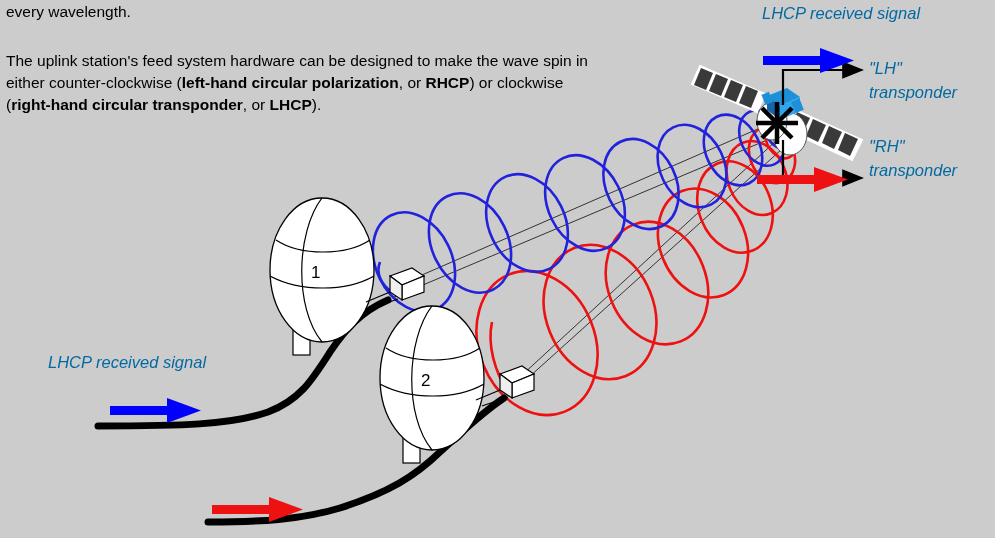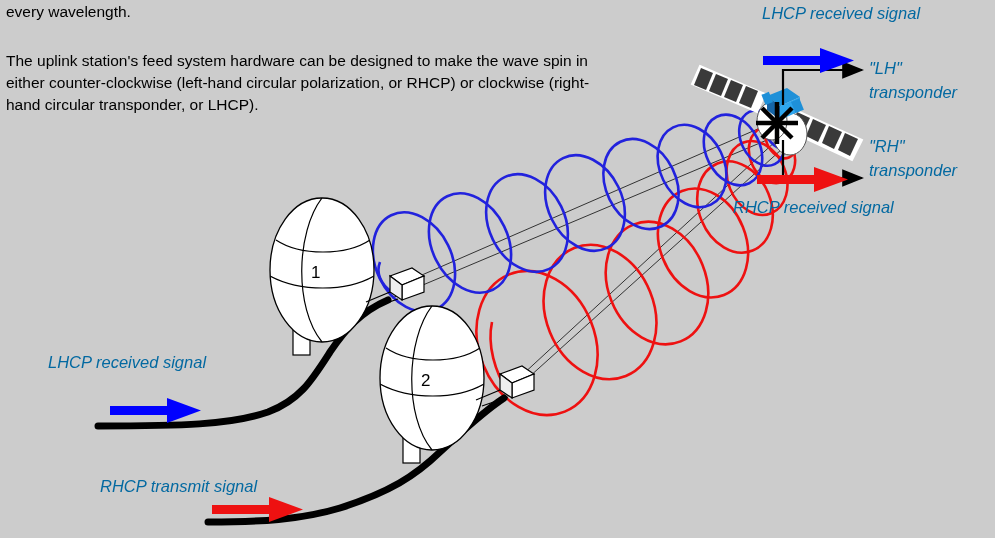--- a/index.html
+++ b/index.html
@@ -11,21 +11,21 @@
   }
   #stage{position:absolute;left:0;top:0;width:808px;height:538px;}
   #art{position:absolute;left:0;top:0;}
 
   .para{
     position:absolute;color:#000;font-size:15.5px;line-height:22px;
     white-space:pre-wrap;
   }
   #p-line1{left:6px;top:1px;}
   #p-body{left:6px;top:50px;width:600px;}
-  .para b{font-weight:normal;}
+  .para b{font-weight:bold;}
 
   .ital{
     position:absolute;font-style:italic;font-size:16.5px;color:#0369a1;
     white-space:nowrap;line-height:21px;
   }
   #lbl-lhcp-rx{left:762px;top:3px;}
   #lbl-rhcp-rx{left:733px;top:197px;}
   #lbl-lhcp-tx{left:48px;top:352px;}
   #lbl-rhcp-tx{left:100px;top:476px;}
   #lbl-lh{left:869px;top:58px;}
@@ -188,22 +188,20 @@
       <rect x="110" y="406" width="63" height="9"></rect>
       <polygon points="167,398 201,410.5 167,423"></polygon>
     </g>
     <g fill="#ee1111">
       <rect x="212" y="505" width="63" height="9"></rect>
       <polygon points="269,497 303,509.5 269,522"></polygon>
     </g>
   </svg>
 
   <div class="ital" id="lbl-lhcp-rx">LHCP received signal</div>
-  <div class="ital" id="lbl-rhcp-rx">RHCP received signal</div>
   <div class="ital" id="lbl-lhcp-tx">LHCP received signal</div>
-  <div class="ital" id="lbl-rhcp-tx">RHCP transmit signal</div>
 
   <div class="ital" id="lbl-lh">"LH"</div>
   <div class="ital" id="lbl-lh2">transponder</div>
   <div class="ital" id="lbl-rh">"RH"</div>
   <div class="ital" id="lbl-rh2">transponder</div>
 
 </div>
 
 </body></html>

